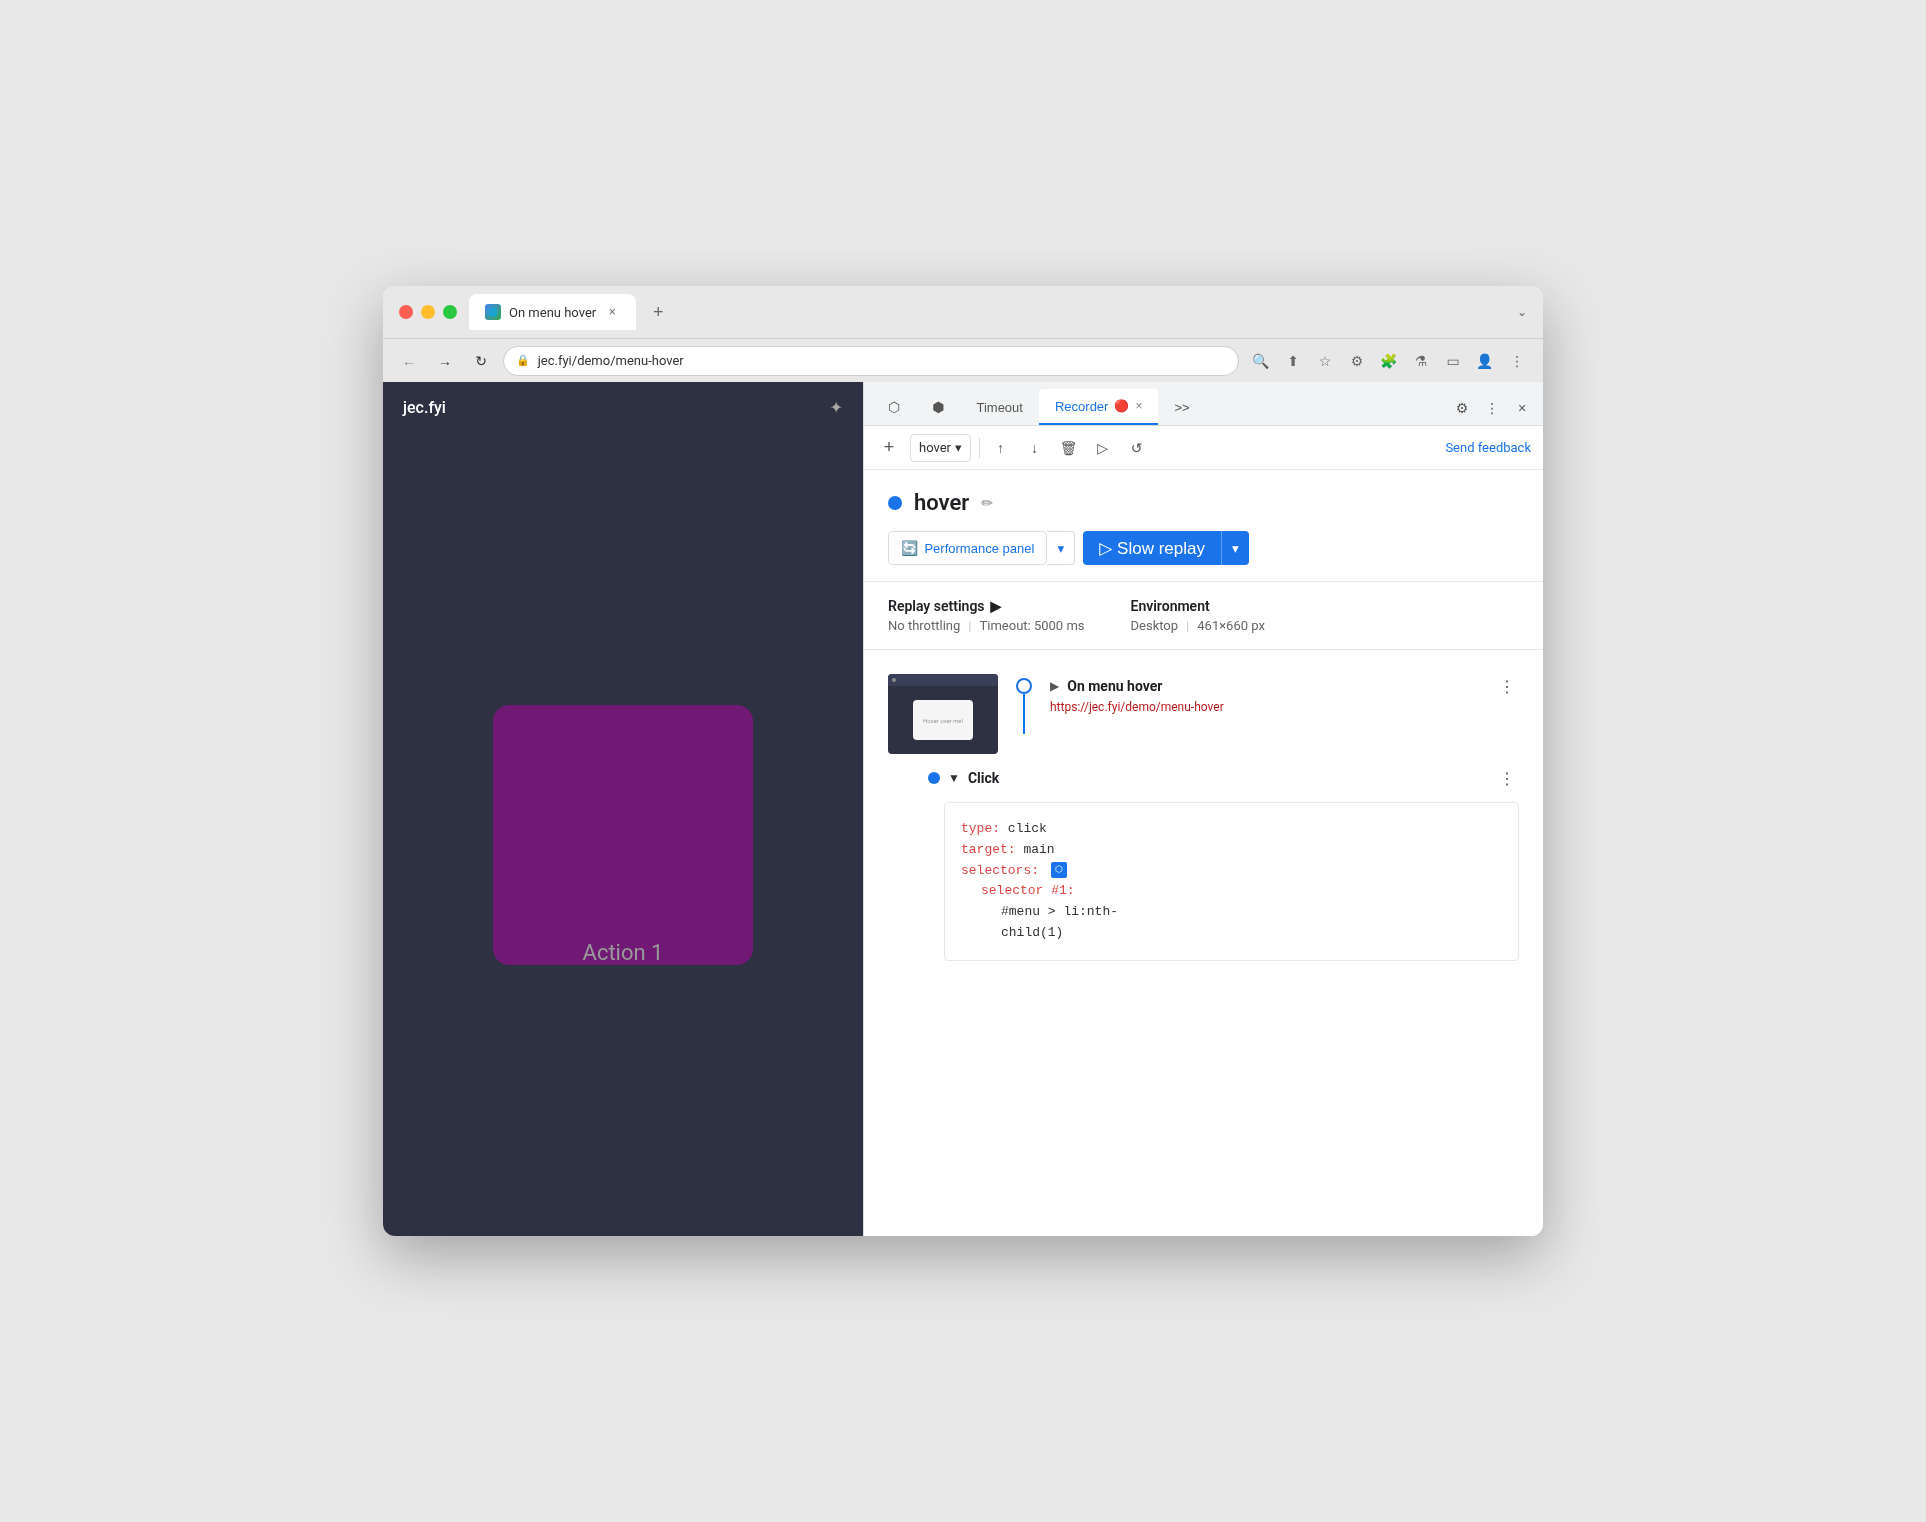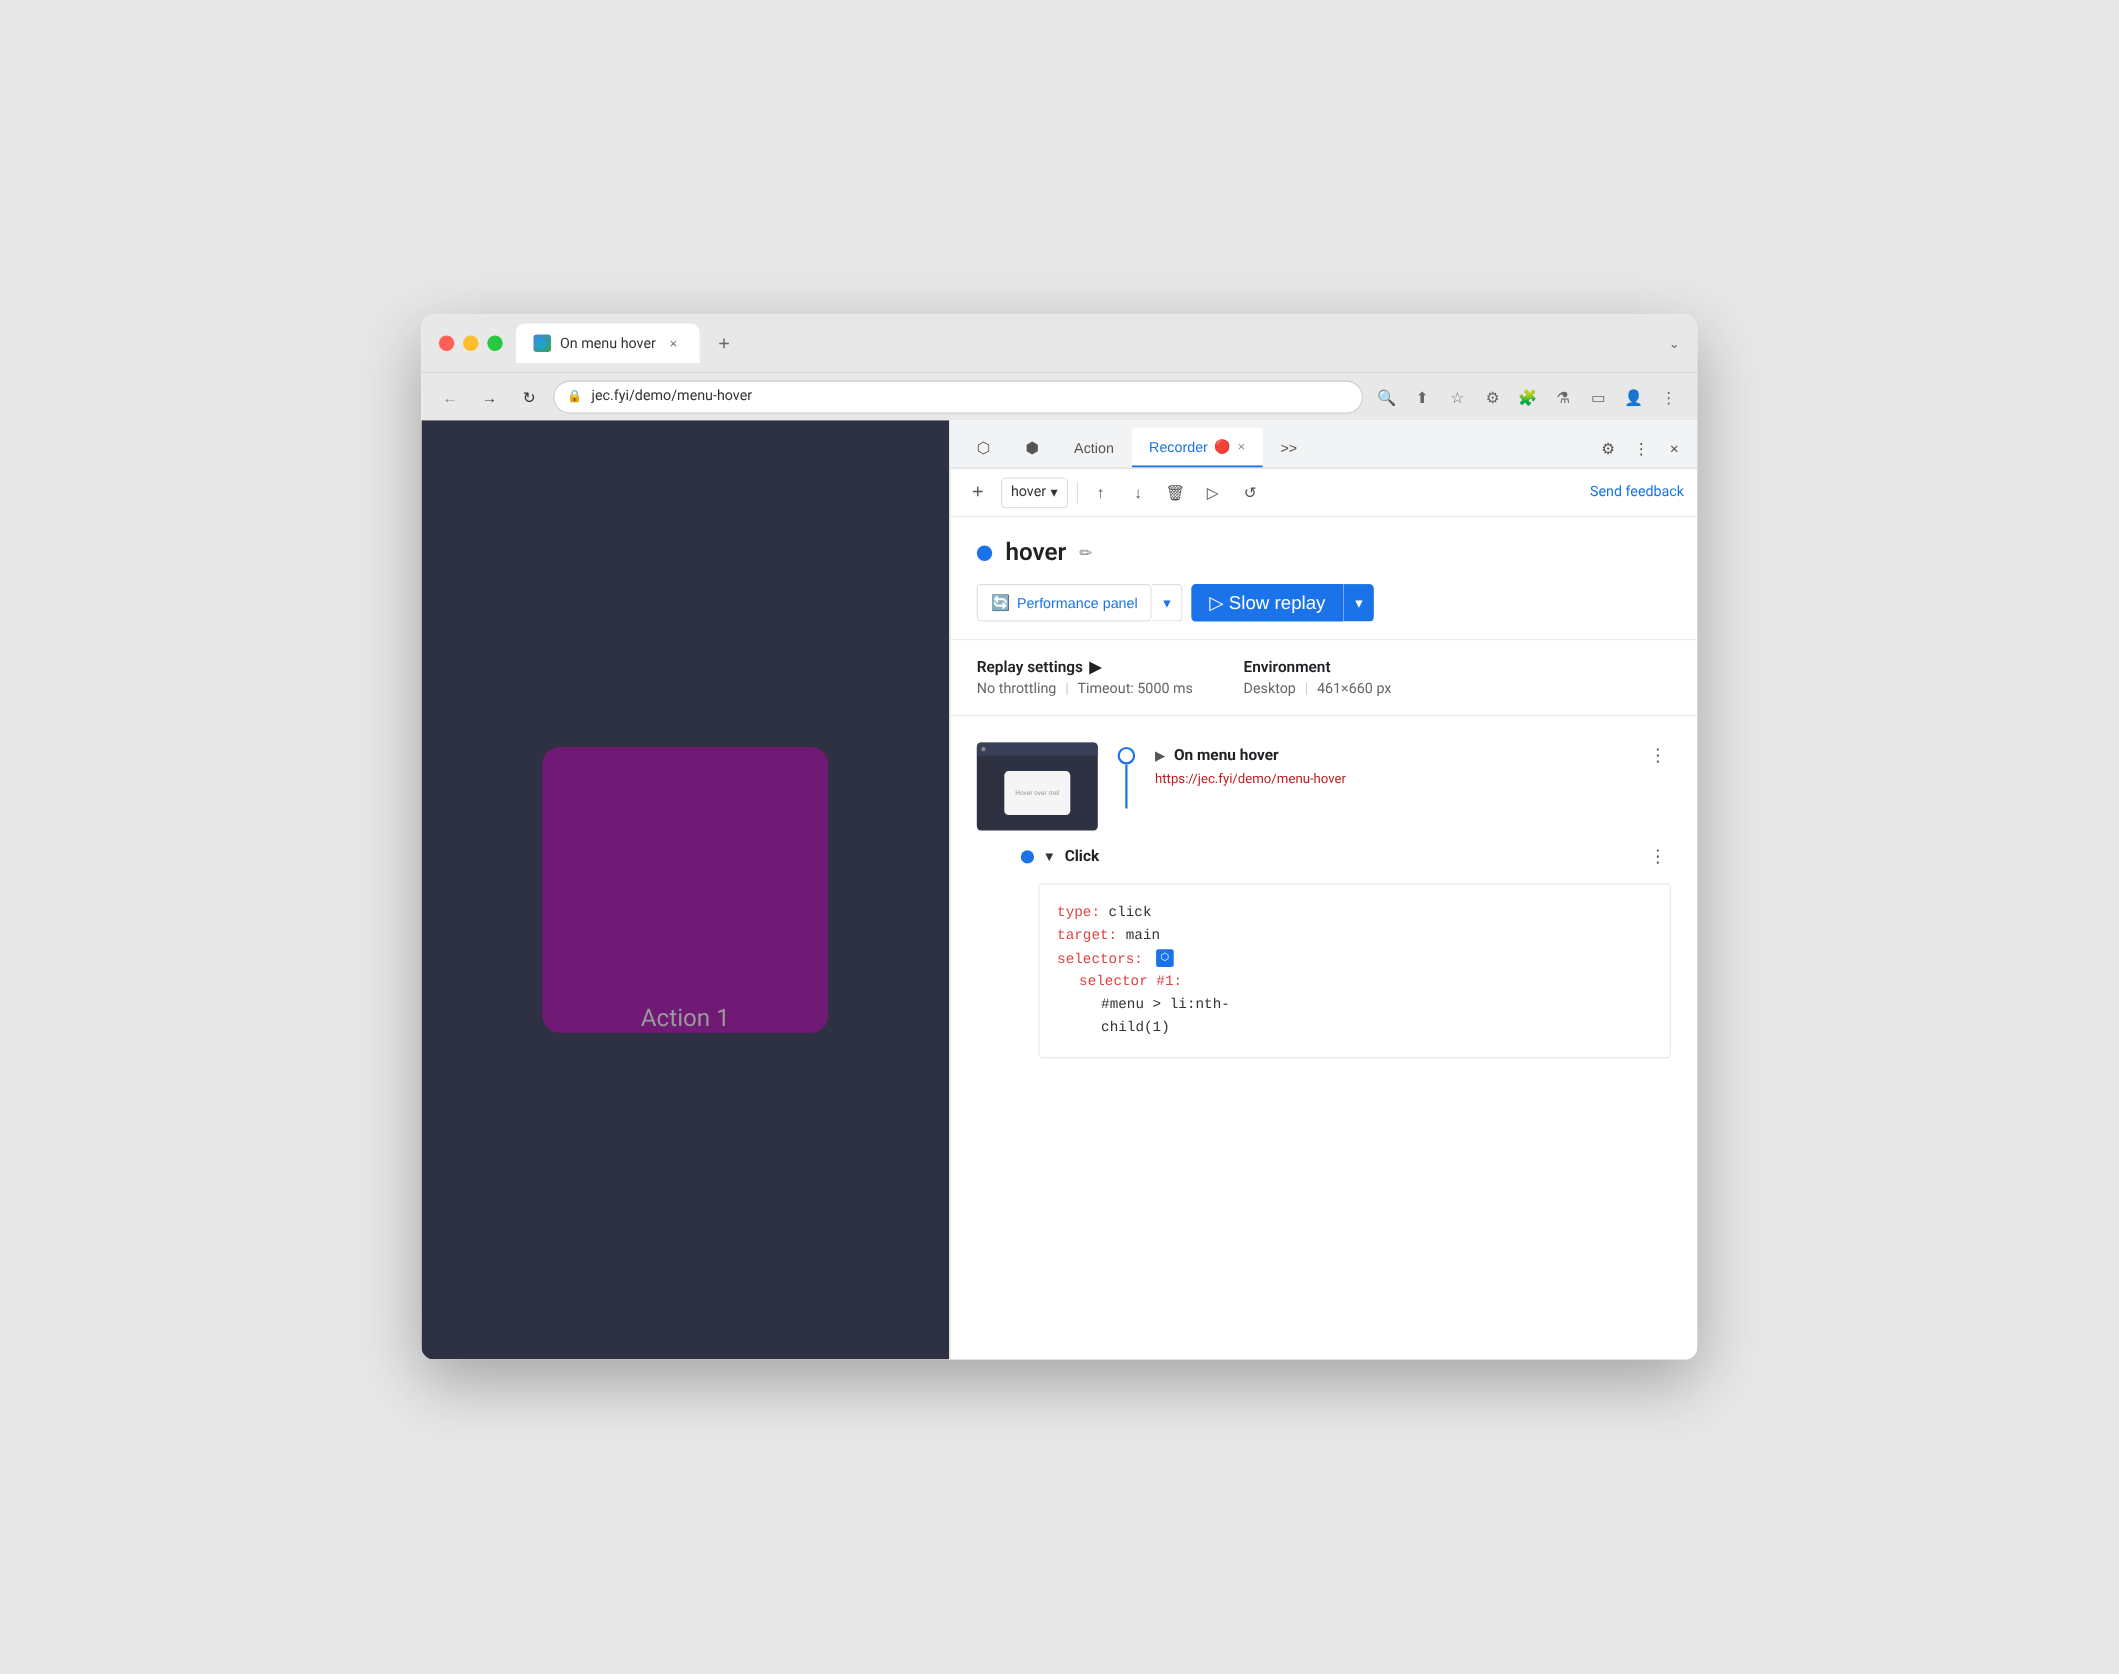--- a/index.html
+++ b/index.html
@@ -664,38 +664,42 @@
       <button class="nav-icon-btn">⚗</button>
       <button class="nav-icon-btn">▭</button>
       <button class="nav-icon-btn">👤</button>
       <button class="nav-icon-btn">⋮</button>
     </div>
   </div>
 
   <div class="main-content">
 
     <div class="demo-page">
+      <div class="demo-header">
+        <span class="demo-logo">jec.fyi</span>
+        <span class="demo-settings-icon">✦</span>
+      </div>
       <div class="demo-content">
         <div class="demo-card">
           <span class="demo-card-text">Action 1</span>
         </div>
       </div>
     </div>
 
     <div class="devtools-panel">
 
       <div class="devtools-tabs">
         <button class="devtools-tab">
           <span style="font-size:14px;">⬡</span>
         </button>
         <button class="devtools-tab">
           <span style="font-size:14px;">⬢</span>
         </button>
         <button class="devtools-tab">
-          <span>Action</span>
+          <span>Timeout</span>
         </button>
         <button class="devtools-tab active">
           <span>Recorder</span>
           <span style="font-size:12px;">🔴</span>
           <span style="font-size:12px; color:#888;">×</span>
         </button>
         <button class="devtools-tab">
           <span>&gt;&gt;</span>
         </button>
         <div class="devtools-icons-right">

